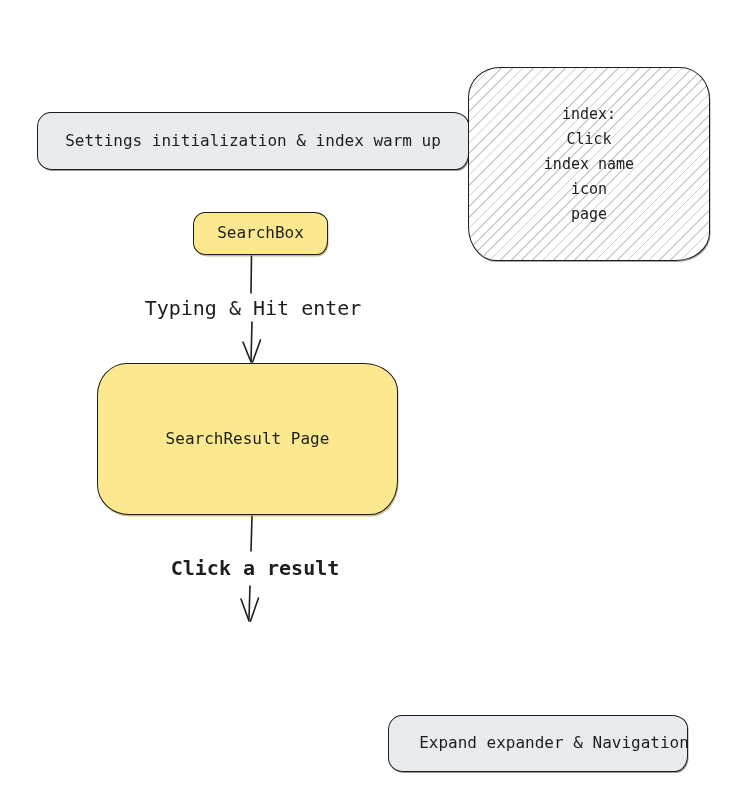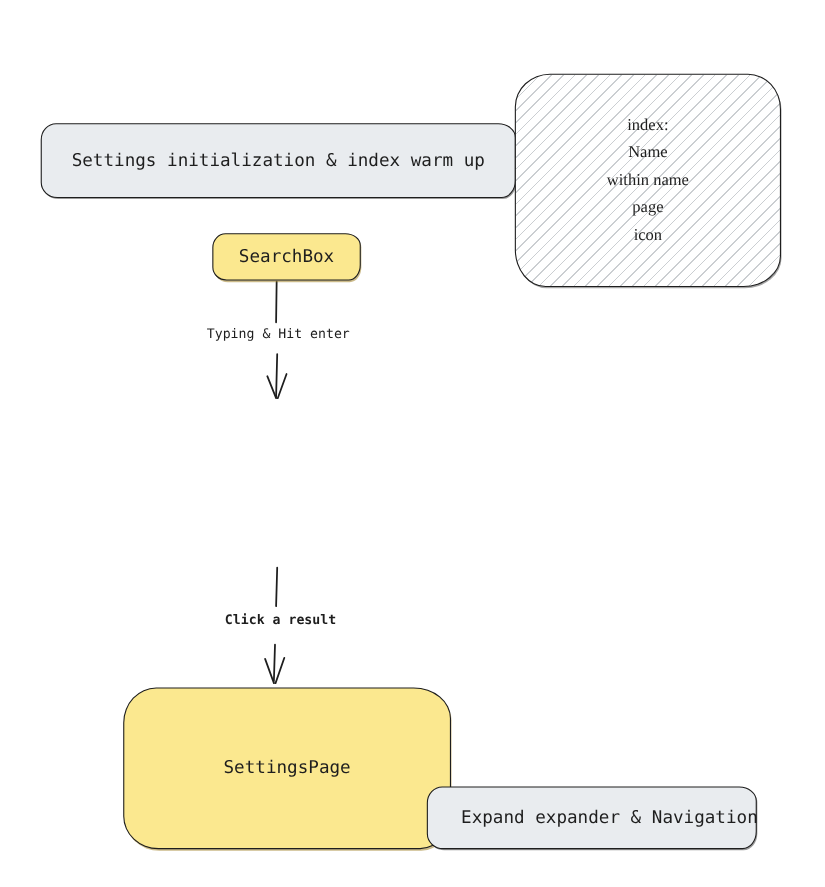--- a/index.html
+++ b/index.html
@@ -42,24 +42,24 @@
       rgba(160,166,172,0.55) 0px,
       rgba(160,166,172,0.55) 1.2px,
       transparent 1.2px,
       transparent 7.5px
     );
     border-radius: 32px 30px 34px 28px / 30px 32px 28px 34px;
     box-shadow: 1px 1.5px 0 -0.5px rgba(30,30,30,0.4);
     font-size: 15px;
     white-space: normal;
   }
-  .hachure .note-lines { line-height: 25px; font-family: Liberation Serif, serif; }
+  .hachure .note-lines { line-height: 25px; }
   .edge-label {
     position: absolute;
-    font-size: 12px;
+    font-size: 20px;
     transform: translateX(-50%);
     white-space: nowrap;
   }
   svg.arrows {
     position: absolute;
     left: 0; top: 0;
     width: 750px; height: 806px;
     pointer-events: none;
   }
   svg.arrows path {
@@ -67,31 +67,31 @@
     stroke-width: 1.6;
     fill: none;
     stroke-linecap: round;
   }
 </style>
 </head>
 <body>
 
 <div id="canvas">
 
-  <div class="node gray" style="left:37px; top:112px; width:432px; height:68px; z-index:1;">
+  <div class="node gray" style="left:37px; top:112px; width:432px; height:58px; z-index:1;">
     <span>Settings initialization &amp; index warm up</span>
   </div>
 
   <div class="node hachure" style="left:468px; top:67px; width:242px; height:194px; z-index:2;">
     <div class="note-lines">
       <div>index:</div>
-      <div>Name</div>
-      <div>within name</div>
+      <div>Click</div>
+      <div>index name</div>
+      <div>icon</div>
       <div>page</div>
-      <div>icon</div>
     </div>
   </div>
 
   <div class="node yellow small" style="left:193px; top:212px; width:135px; height:43px; z-index:1;">
     <span>SearchBox</span>
   </div>
 
   <svg class="arrows" viewBox="0 0 750 806">
 
     <path d="M251.5,256 L251,293"></path>
@@ -99,24 +99,24 @@
     <path d="M243,342 L251,362 M260.5,340 L252.5,362"></path>
 
     <path d="M252,516 L251,551"></path>
     <path d="M250,586 L249,619"></path>
     <path d="M241,599 L249,621 M258.5,598 L250.5,621"></path>
   </svg>
 
   <div class="edge-label" style="left:253px; top:296px;">Typing &amp; Hit enter</div>
 
 
+  <div class="node yellow big" style="left:97px; top:363px; width:301px; height:152px; z-index:1;">
+    <span>SearchResult Page</span>
+  </div>
 
   <div class="edge-label" style="left:255px; top:556px;font-weight:bold;">Click a result</div>
 
-  <div class="node yellow big" style="left:112px; top:625px; width:298px; height:147px; z-index:1;">
-    <span>SettingsPage</span>
-  </div>
 
   <div class="node gray" style="left:388px; top:715px; width:300px; height:57px; z-index:3;padding-left:32px;">
     <span>Expand expander &amp; Navigation</span>
   </div>
 
 </div>
 
 </body></html>

